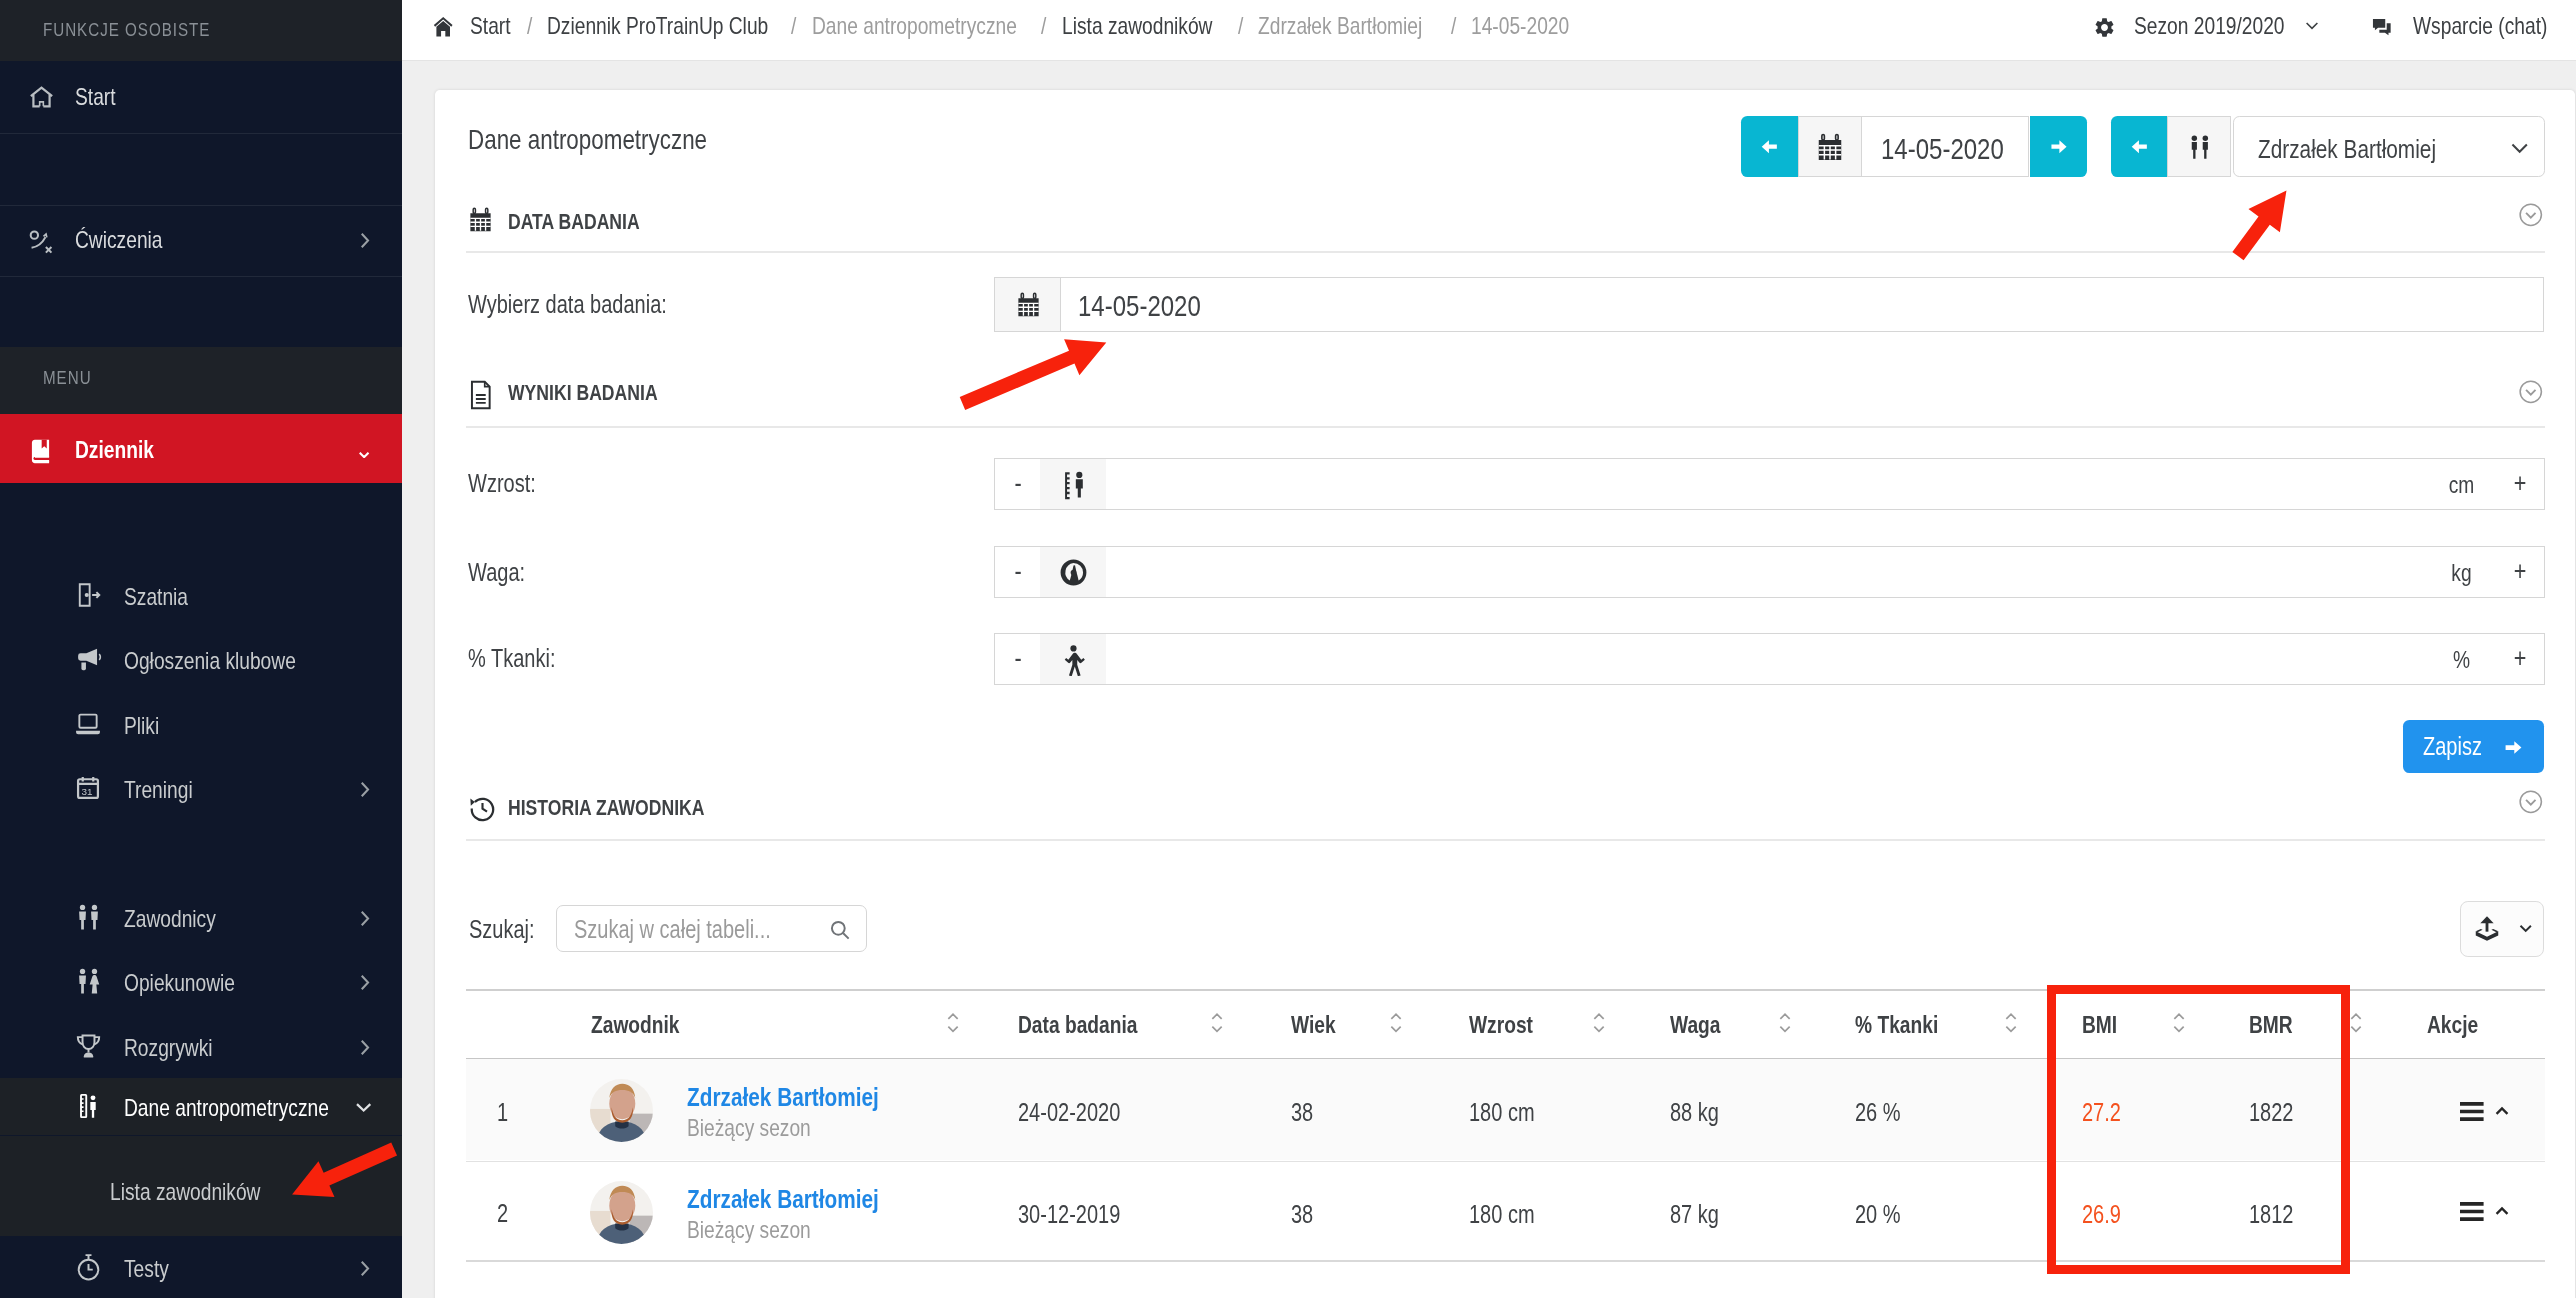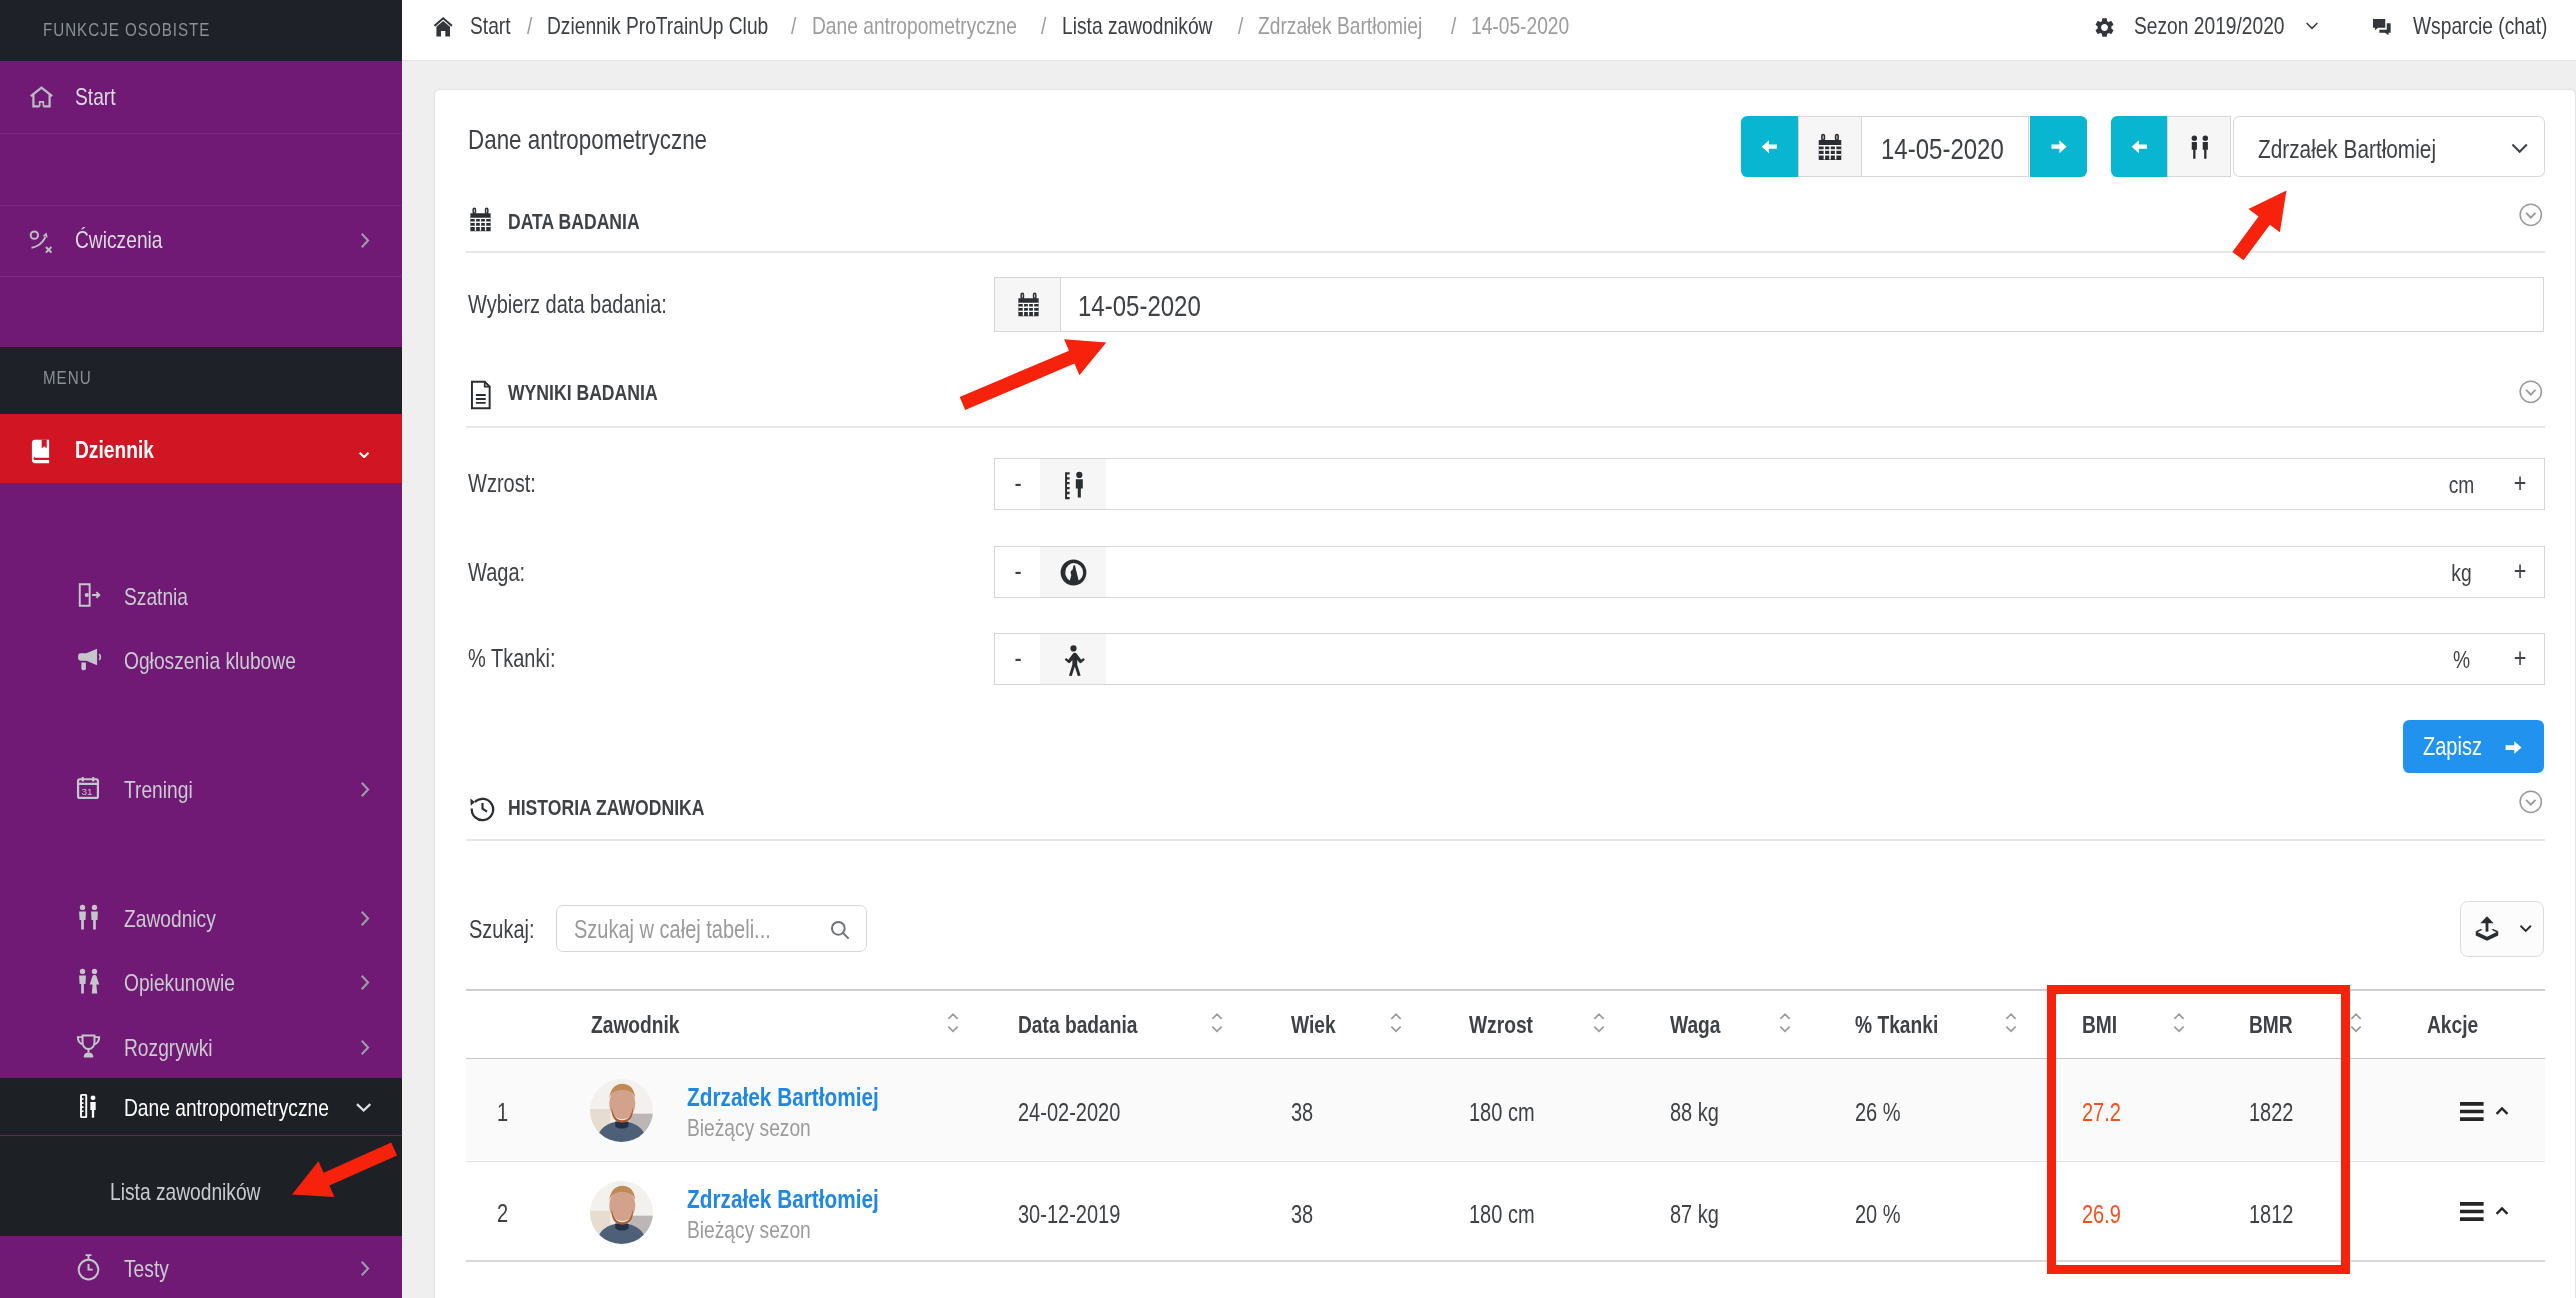--- a/index.html
+++ b/index.html
@@ -1,17 +1,17 @@
 <!DOCTYPE html>
 <html style="font-size:12.6px"><head><meta charset="utf-8">
 <style>
 *{margin:0;padding:0;box-sizing:border-box}
 html,body{width:2576px;height:1298px;overflow:hidden;font-family:"Liberation Sans",sans-serif;background:#efefef}
 .abs{position:absolute}
-.sidebar{position:absolute;left:0;top:0;width:402px;height:1298px;background:#701a75;color:#cfd2d4}
+.sidebar{position:absolute;left:0;top:0;width:402px;height:1298px;background:#0f172a;color:#cfd2d4}
 .sband{position:absolute;left:0;width:402px;background:#1e2228}
 .srow{position:absolute;left:0;width:402px}
 .srow .txt{position:absolute;left:75px;font-size:24px;color:#dadcde;transform:scaleX(.8);transform-origin:0 50%;white-space:nowrap}
 .sub .txt{left:124px;font-size:24px;color:#c9ccce}
 .sico{position:absolute;left:27.5px;width:23.6px;height:23.6px}
 .subico{position:absolute;left:74px;width:25px;height:25px}
 .chev{position:absolute;right:28px;color:#9aa0a5;font-size:23.6px}
 .sdiv{position:absolute;left:0;width:402px;height:0.8px;background:rgba(255,255,255,0.08)}
 .topbar{position:absolute;left:402px;top:0;width:2174px;height:61px;background:#fff;border-bottom:1.6px solid #e4e4e4}
 .bc{position:absolute;top:0;height:52px;line-height:52px;font-size:24px;color:#3d4043;white-space:nowrap;transform:scaleX(.8);transform-origin:0 50%}
@@ -80,20 +80,27 @@
     <div class="txt" style="top:20.4px">Szatnia</div>
   </div>
   <div class="srow sub" style="top:627px;height:64px">
     <svg class="subico" style="top:19px;width:28px;height:27px" viewBox="0 0 34 32" fill="#c3c7ca">
         <path d="M28 3v20l-13-5.5H8a3 3 0 0 1-3-3v-3a3 3 0 0 1 3-3h7z"></path>
         <path d="M9 19.5h5.5V27a2 2 0 0 1-2 2H11a2 2 0 0 1-2-2z"></path>
         <path d="M30.5 9.5c2 1.5 2 5.5 0 7" fill="none" stroke="#c3c7ca" stroke-width="2"></path>
       </svg>
     <div class="txt" style="top:20.4px">Ogłoszenia klubowe</div>
   </div>
+  <div class="srow sub" style="top:692px;height:64px">
+    <svg class="subico" style="top:19.6px;width:28px;height:25px" viewBox="0 0 34 30" fill="#c3c7ca">
+        <rect x="6.5" y="3" width="21" height="16" rx="1.5" fill="none" stroke="#c3c7ca" stroke-width="2.3"></rect>
+        <path d="M2.5 22.5h29v1.8a2.5 2.5 0 0 1-2.5 2.5H5a2.5 2.5 0 0 1-2.5-2.5zM14 22.5h6v1.5h-6z"></path>
+      </svg>
+    <div class="txt" style="top:20.4px">Pliki</div>
+  </div>
   <div class="srow sub" style="top:756px;height:64px">
     <svg class="subico" style="top:18px;width:28px;height:28px" viewBox="0 0 24 24" fill="none" stroke="#c3c7ca" stroke-width="1.9">
         <rect x="3.5" y="4.5" width="17" height="16" rx="1.5"></rect>
         <path d="M7.5 2.5v4M16.5 2.5v4M3.5 8.5h17"></path>
         <text x="6.5" y="18.2" font-size="8.5" fill="#c3c7ca" stroke="none" font-family="Liberation Sans">31</text>
       </svg>
     <div class="txt" style="top:20.4px">Treningi</div>
     <svg class="abs" style="right:31px;top:23.6px" width="11.8" height="19" viewBox="0 0 15 24" fill="none" stroke="#9aa0a5" stroke-width="2.6">
         <path d="M3.5 3.5l8 8.5-8 8.5"></path>
       </svg>

